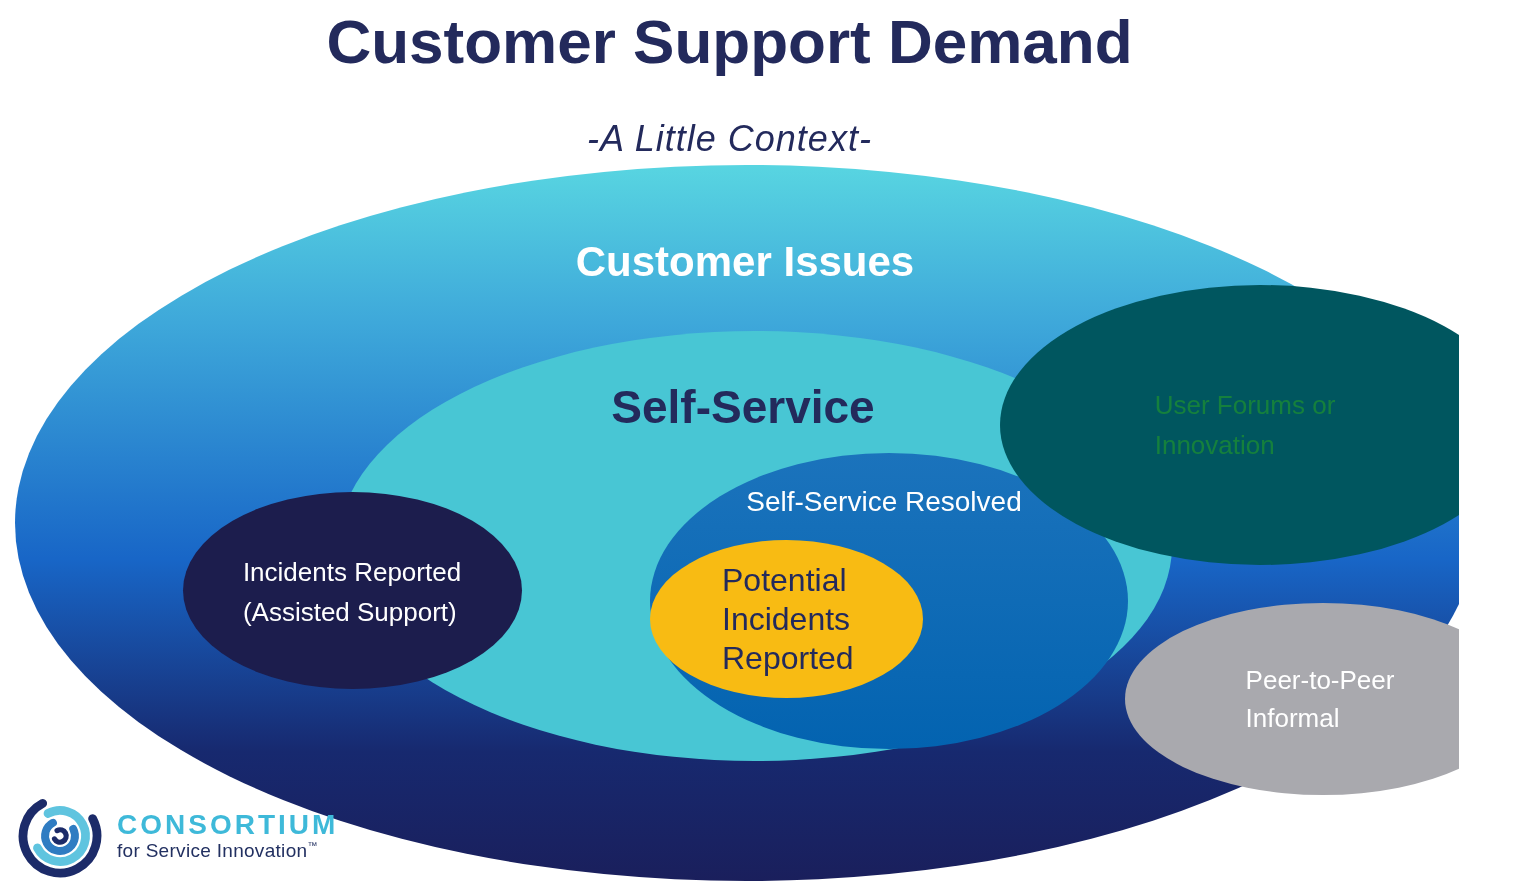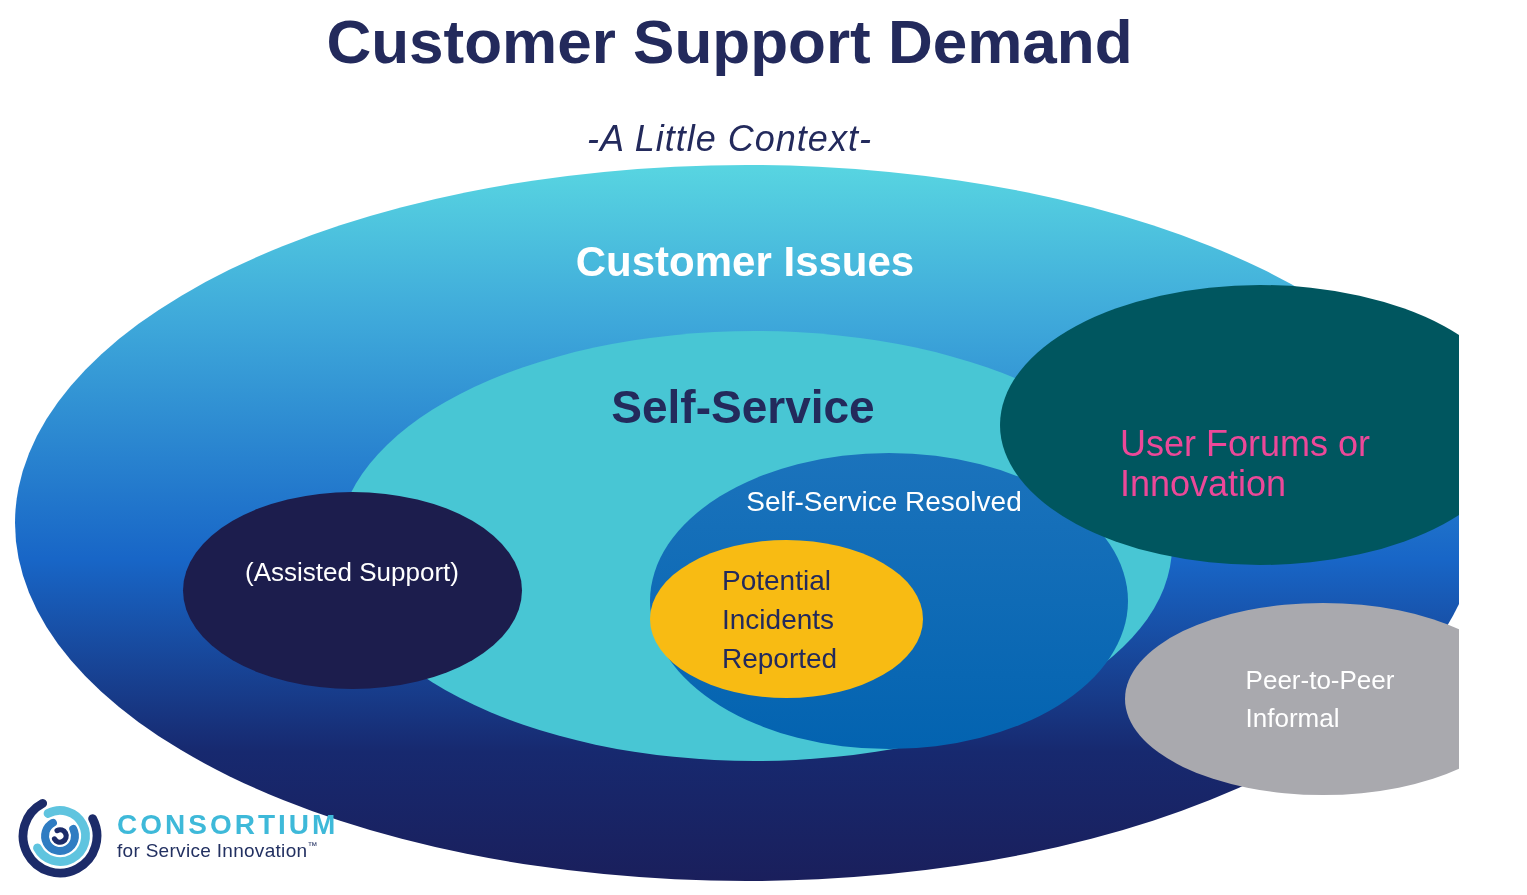--- a/index.html
+++ b/index.html
@@ -42,29 +42,29 @@
   .lbl-self-service {
     left:743px; top:380px; transform:translateX(-50%);
     color:#232A5C; font-size:46px; font-weight:600;
   }
   .lbl-resolved {
     left:884px; top:486px; transform:translateX(-50%);
     color:#ffffff; font-size:28px; font-weight:400;
   }
   .lbl-potential {
     left:722px; top:561px; text-align:left;
-    color:#232A5C; font-size:28px; font-weight:500; line-height:39px;
+    color:#232A5C; font-size:32px; font-weight:500; line-height:39px;
   }
   .lbl-incidents {
     left:352px; top:552px; transform:translateX(-50%);
     color:#ffffff; font-size:26px; font-weight:500; line-height:40px;
   }
   .lbl-forums {
     left:1245px; top:385px; transform:translateX(-50%);
-    color:#ec4899; font-size:36px; font-weight:500; line-height:40px;margin-top:39px;
+    color:#15803d; font-size:26px; font-weight:500; line-height:40px;
   }
   .lbl-peer {
     left:1320px; top:661px; transform:translateX(-50%);
     color:#ffffff; font-size:26px; font-weight:500; line-height:38px;
   }
   
   .logo {
     position:absolute; left:16px; top:792px;
     display:flex; align-items:center; gap:13px;
   }
@@ -101,20 +101,21 @@
 
     <div class="lbl lbl-resolved">Self-Service Resolved</div>
 
     <div class="lbl lbl-potential">
       <div>Potential</div>
       <div>Incidents</div>
       <div>Reported</div>
     </div>
 
     <div class="lbl lbl-incidents">
+      <div>Incidents Reported</div>
       <div>(Assisted Support)</div>
     </div>
 
     <div class="lbl lbl-forums">
       <div>User Forums or</div>
       <div>Innovation</div>
     </div>
 
     <div class="lbl lbl-peer">
       <div>Peer-to-Peer</div>

